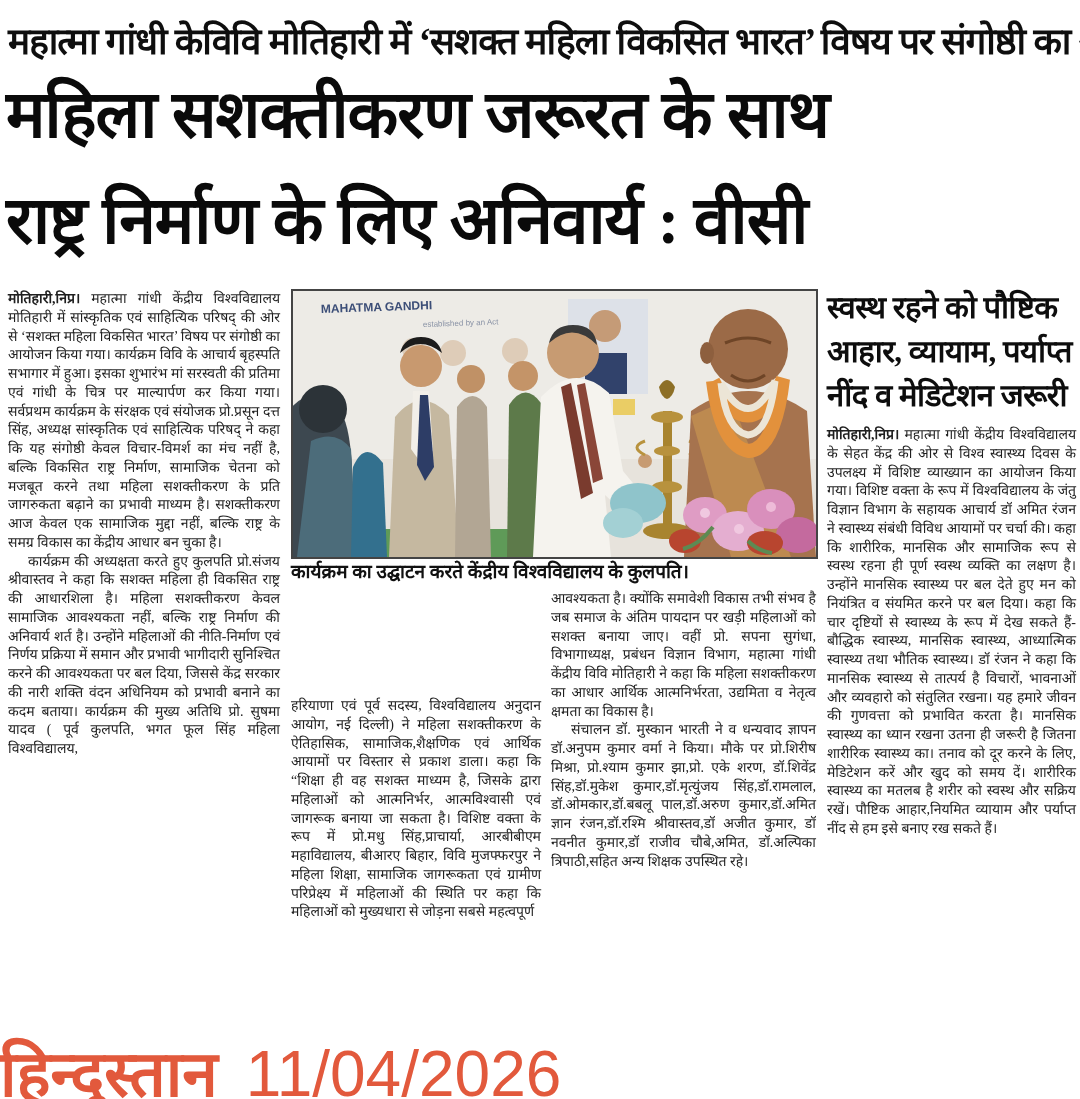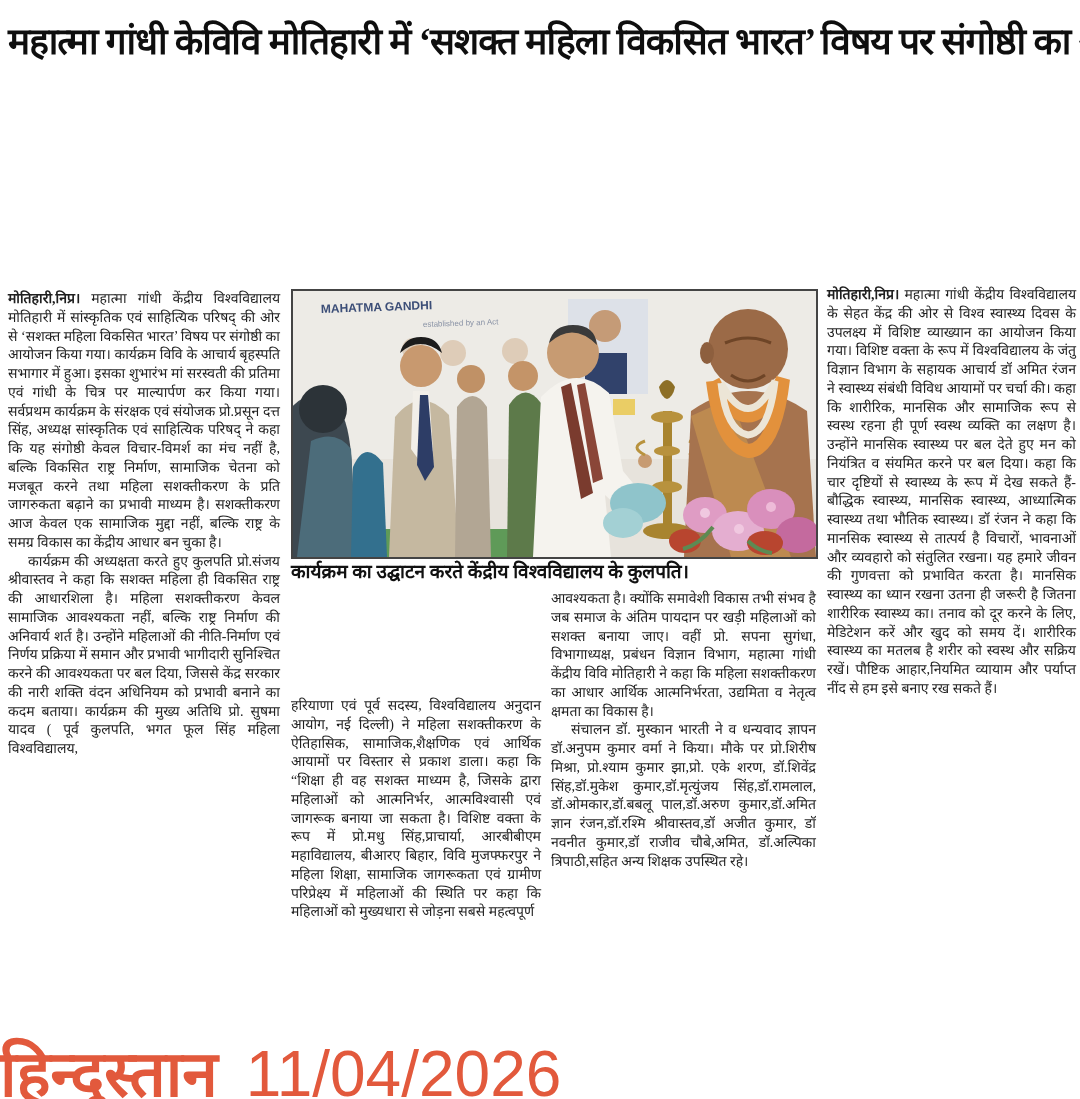--- a/index.html
+++ b/index.html
@@ -70,20 +70,22 @@
   .footer-date { font-family:"Liberation Sans", "DejaVu Sans", sans-serif; margin-left:12px; }
 </style>
 </head>
 <body>
 
 <div class="page">
 
   <div class="kicker">महात्मा गांधी केविवि मोतिहारी में ‘सशक्त महिला विकसित भारत’ विषय पर  संगोष्ठी का आयोजन</div>
 
   <div class="headline">
+    <span class="hl-line">महिला सशक्तीकरण जरूरत के साथ</span>
+    <span class="hl-line">राष्ट्र निर्माण के लिए अनिवार्य : वीसी</span>
   </div>
 
   <div class="col-left body-text">
     <p><span class="dateline">मोतिहारी,निप्र।</span><span> महात्मा गांधी केंद्रीय विश्वविद्यालय मोतिहारी में सांस्कृतिक एवं साहित्यिक परिषद् की ओर से ‘सशक्त महिला विकसित भारत’ विषय पर  संगोष्ठी का आयोजन किया गया। कार्यक्रम विवि के आचार्य बृहस्पति सभागार में हुआ। इसका शुभारंभ मां सरस्वती की प्रतिमा एवं गांधी के चित्र पर माल्यार्पण कर किया गया। सर्वप्रथम कार्यक्रम के संरक्षक एवं संयोजक प्रो.प्रसून दत्त सिंह, अध्यक्ष सांस्कृतिक एवं साहित्यिक परिषद् ने कहा कि यह संगोष्ठी केवल विचार-विमर्श का मंच नहीं है, बल्कि विकसित राष्ट्र निर्माण, सामाजिक चेतना को मजबूत करने तथा महिला सशक्तीकरण के प्रति जागरुकता बढ़ाने का प्रभावी माध्यम है। सशक्तीकरण आज केवल एक सामाजिक मुद्दा नहीं, बल्कि राष्ट्र के समग्र विकास का केंद्रीय आधार बन चुका है।</span></p>
     <p>कार्यक्रम की अध्यक्षता करते हुए कुलपति प्रो.संजय श्रीवास्तव ने कहा कि सशक्त महिला ही विकसित राष्ट्र की आधारशिला है। महिला सशक्तीकरण केवल सामाजिक आवश्यकता नहीं, बल्कि राष्ट्र निर्माण की अनिवार्य शर्त है। उन्होंने महिलाओं की नीति-निर्माण एवं निर्णय प्रक्रिया में समान और प्रभावी भागीदारी सुनिश्चित करने की आवश्यकता पर बल दिया, जिससे केंद्र सरकार की नारी शक्ति वंदन अधिनियम को प्रभावी बनाने का कदम बताया। कार्यक्रम की मुख्य अतिथि प्रो. सुषमा यादव ( पूर्व कुलपति, भगत फूल सिंह महिला विश्वविद्यालय,</p>
   </div>
 
   <div class="photo-wrap">
     <div class="photo-frame">
       <svg width="523" height="266" viewBox="0 0 523 266">
@@ -174,20 +176,21 @@
   <div class="col-mid1 body-text">
     <p>हरियाणा एवं पूर्व सदस्य, विश्वविद्यालय अनुदान आयोग, नई दिल्ली) ने महिला सशक्तीकरण के ऐतिहासिक, सामाजिक,शैक्षणिक एवं आर्थिक आयामों पर विस्तार से प्रकाश डाला। कहा कि “शिक्षा ही वह सशक्त माध्यम है, जिसके द्वारा महिलाओं को आत्मनिर्भर, आत्मविश्वासी एवं जागरूक बनाया जा सकता है। विशिष्ट वक्ता के रूप में प्रो.मधु सिंह,प्राचार्या, आरबीबीएम महाविद्यालय, बीआरए बिहार, विवि मुजफ्फरपुर ने महिला शिक्षा, सामाजिक जागरूकता एवं ग्रामीण परिप्रेक्ष्य में महिलाओं की स्थिति पर कहा कि महिलाओं को मुख्यधारा से जोड़ना सबसे महत्वपूर्ण</p>
   </div>
 
   <div class="col-mid2 body-text">
     <p>आवश्यकता है। क्योंकि समावेशी विकास तभी संभव है जब समाज के अंतिम पायदान पर खड़ी महिलाओं को सशक्त बनाया जाए। वहीं प्रो. सपना सुगंधा, विभागाध्यक्ष, प्रबंधन विज्ञान विभाग, महात्मा गांधी केंद्रीय विवि मोतिहारी ने कहा कि महिला सशक्तीकरण का आधार आर्थिक आत्मनिर्भरता, उद्यमिता व नेतृत्व क्षमता का विकास है।</p>
     <p>संचालन डॉ. मुस्कान भारती ने व धन्यवाद ज्ञापन डॉ.अनुपम कुमार वर्मा ने किया। मौके पर प्रो.शिरीष मिश्रा, प्रो.श्याम कुमार झा,प्रो. एके शरण, डॉ.शिवेंद्र सिंह,डॉ.मुकेश कुमार,डॉ.मृत्युंजय सिंह,डॉ.रामलाल, डॉ.ओमकार,डॉ.बबलू पाल,डॉ.अरुण कुमार,डॉ.अमित ज्ञान रंजन,डॉ.रश्मि श्रीवास्तव,डॉ अजीत कुमार, डॉ नवनीत कुमार,डॉ राजीव चौबे,अमित, डॉ.अल्पिका त्रिपाठी,सहित अन्य शिक्षक उपस्थित रहे।</p>
   </div>
 
   <div class="col-right">
+    <div class="right-headline">स्वस्थ रहने को पौष्टिक आहार, व्यायाम, पर्याप्त नींद व मेडिटेशन जरूरी</div>
     <div class="body-text">
       <p><span class="dateline">मोतिहारी,निप्र।</span><span> महात्मा गांधी केंद्रीय विश्वविद्यालय के सेहत केंद्र की ओर से विश्व स्वास्थ्य दिवस के उपलक्ष्य में विशिष्ट व्याख्यान का आयोजन किया गया। विशिष्ट वक्ता के रूप में विश्वविद्यालय के जंतु विज्ञान विभाग के सहायक आचार्य डॉ अमित रंजन ने स्वास्थ्य संबंधी विविध आयामों पर चर्चा की। कहा कि शारीरिक, मानसिक और सामाजिक रूप से स्वस्थ रहना ही पूर्ण स्वस्थ व्यक्ति का लक्षण है। उन्होंने मानसिक स्वास्थ्य पर बल देते हुए मन को नियंत्रित व संयमित करने पर बल दिया। कहा कि चार दृष्टियों से स्वास्थ्य के रूप में देख सकते हैं- बौद्धिक स्वास्थ्य, मानसिक स्वास्थ्य, आध्यात्मिक स्वास्थ्य तथा भौतिक स्वास्थ्य। डॉ रंजन ने कहा कि मानसिक स्वास्थ्य से तात्पर्य है विचारों, भावनाओं और व्यवहारो को संतुलित रखना। यह हमारे जीवन की गुणवत्ता को प्रभावित करता है। मानसिक स्वास्थ्य का ध्यान रखना उतना ही जरूरी है जितना शारीरिक स्वास्थ्य का। तनाव को दूर करने के लिए, मेडिटेशन करें और खुद को समय दें। शारीरिक स्वास्थ्य का मतलब है शरीर को स्वस्थ और सक्रिय रखें। पौष्टिक आहार,नियमित व्यायाम और पर्याप्त नींद से हम इसे बनाए रख सकते हैं।</span></p>
     </div>
   </div>
 
   <div class="footer-line">
     <span class="footer-source">हिन्दुस्तान</span>
     <span class="footer-date">11/04/2026</span>
   </div>
 

